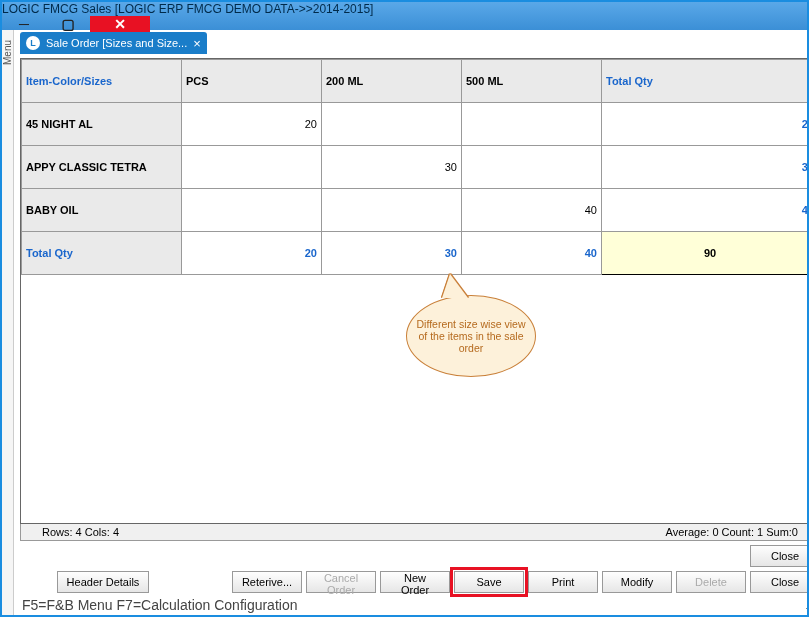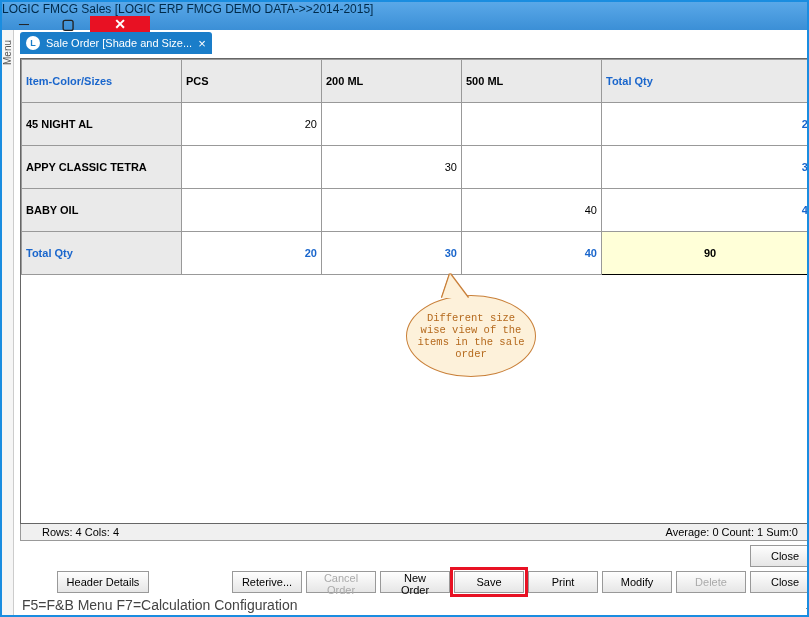--- a/index.html
+++ b/index.html
@@ -157,21 +157,20 @@
       text-align: center;
       border: 1px solid #000 !important;
       color:#000 !important;
     }
     .grid-body-spacer { flex: 1; background: #fff; position: relative; }
     
     .callout-wrap {
       position: absolute;
       top: 20px;
       left: 385px;
-      font-family: Liberation Mono, monospace;
     }
     .callout {
       width: 130px;
       height: 82px;
       border: 1px solid #c9803a;
       border-radius: 50%;
       background: #fdf1da;
       display: flex;
       align-items: center;
       justify-content: center;
@@ -258,21 +257,21 @@
 <div class="outer">
   <div class="side-menu-left">
     <span>Menu</span>
   </div>
 
   <div class="main-area">
 
     <div class="tab-strip">
       <div class="doc-tab">
         <span class="tab-icon">L</span>
-        <span>Sale Order [Shade and Size...</span>
+        <span>Sale Order [Sizes and Size...</span>
         <span class="tab-close">×</span>
       </div>
     </div>
 
 
     <div class="grid-wrap">
       <table class="data-grid">
         <colgroup>
           <col style="width:160px">
           <col style="width:140px">

